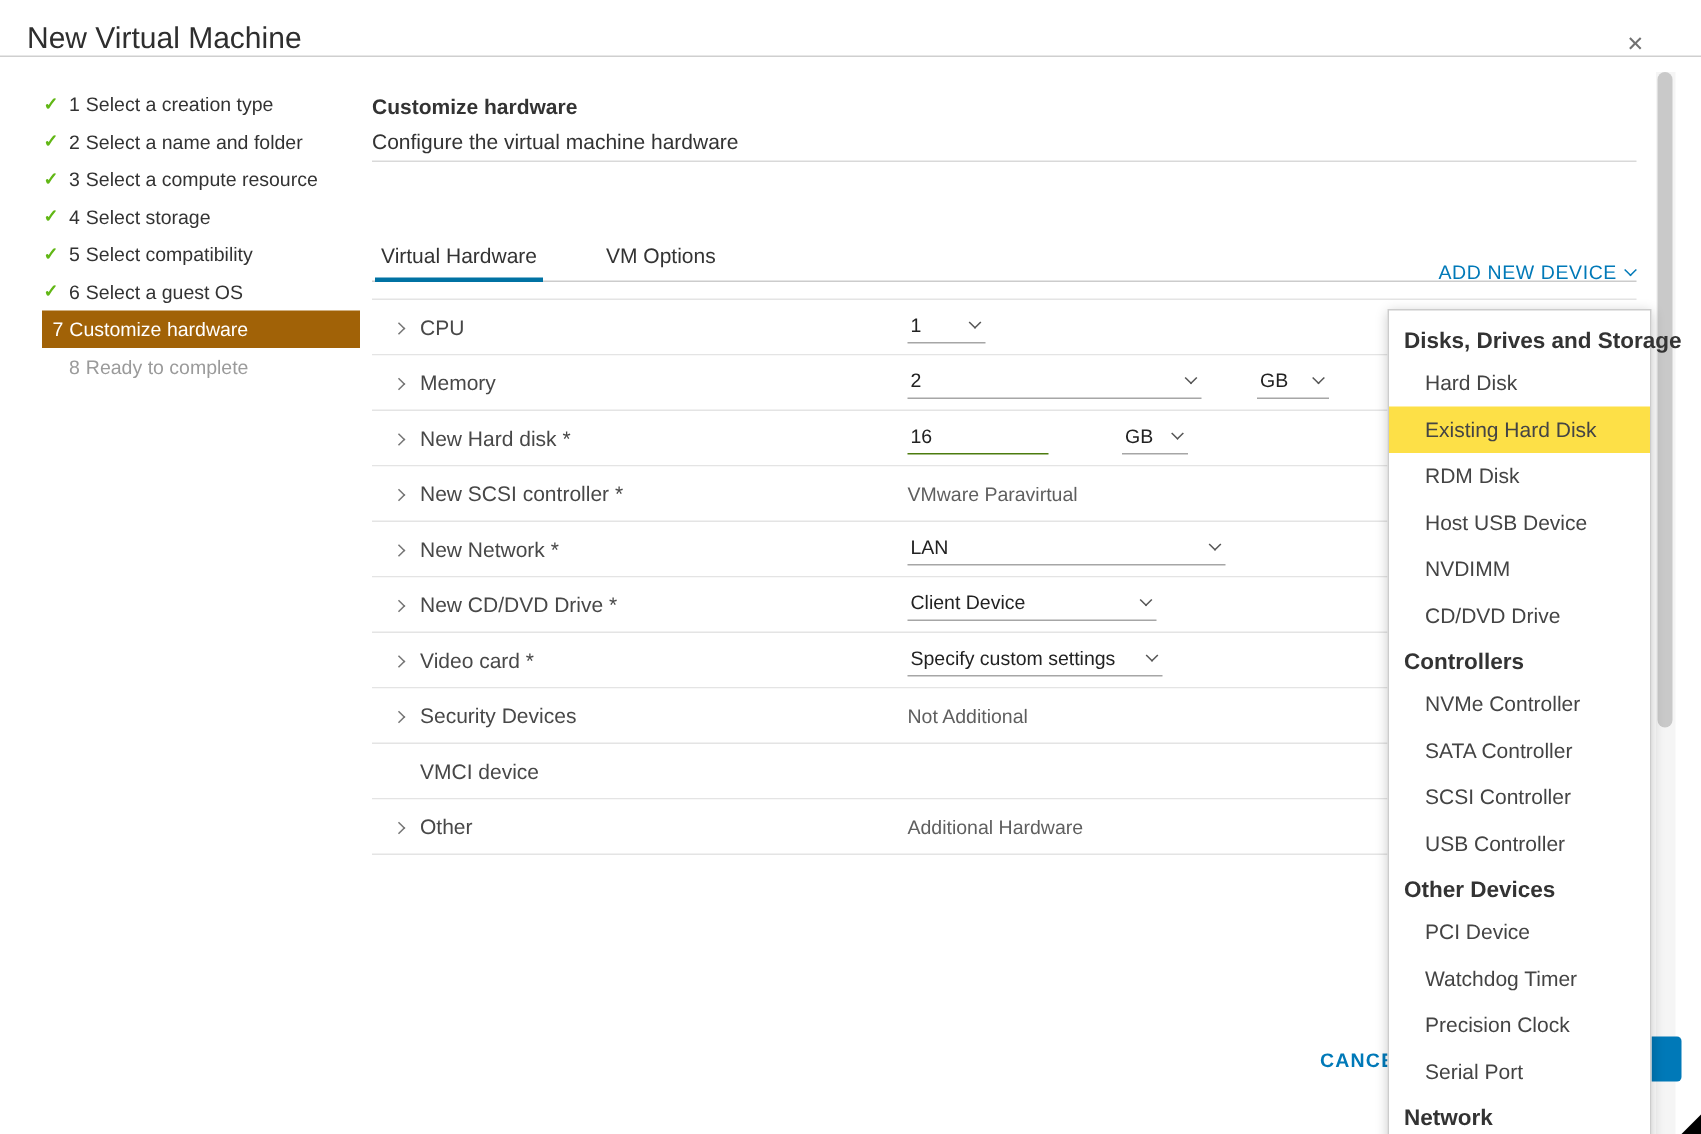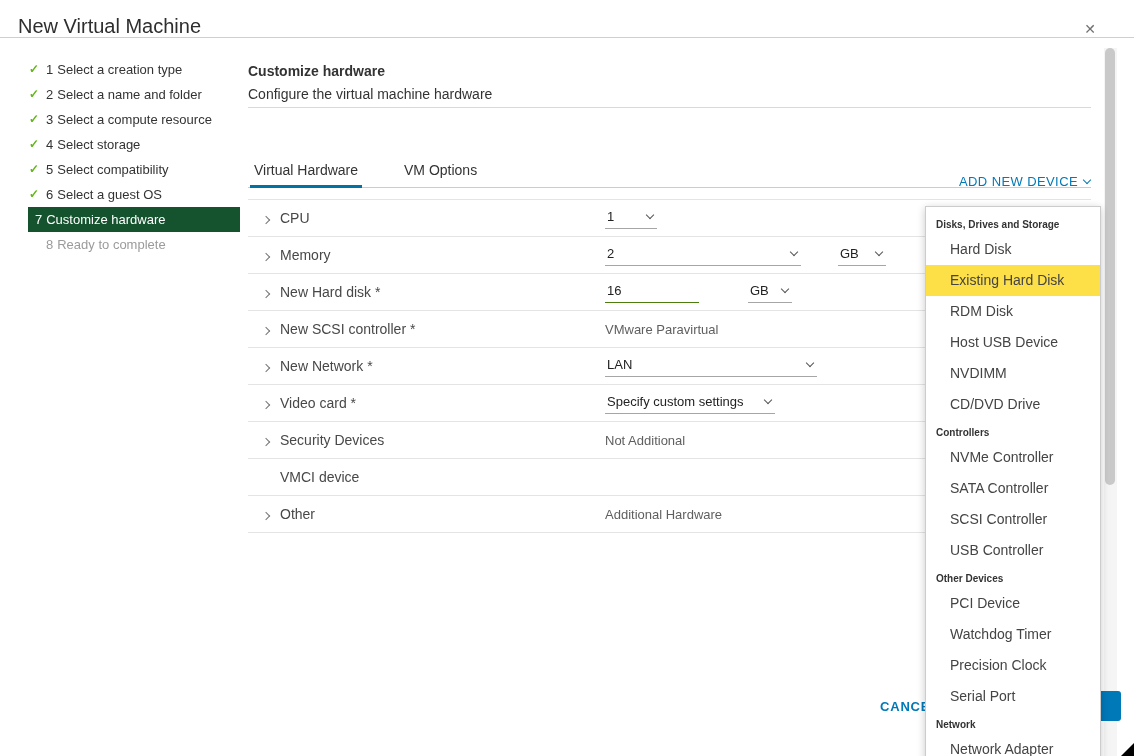--- a/index.html
+++ b/index.html
@@ -11,21 +11,21 @@
   
   .dlg-header { position:absolute; top:0; left:0; right:0; height:38px; border-bottom:1px solid #cfcfcf; background:#fff; }
   .dlg-title { position:absolute; left:18px; top:15px; font-size:20px; color:#2e2e2e; font-weight:400; }
   .dlg-close { position:absolute; right:38px; top:21px; font-size:14px; color:#717171; cursor:pointer; }
 
   
   .steps { position:absolute; left:28px; top:57px; width:212px; }
   .step { position:relative; height:25px; line-height:25px; padding-left:18px; font-size:13px; color:#333; white-space:nowrap; }
   .step .check { position:absolute; left:1px; top:0; color:#61b715; font-size:12px; font-weight:bold; }
   .step .num { margin-right:4px; }
-  .step.active { background:#14532d; color:#fff; padding-left:7px; }
+  .step.active { background:#a16207; color:#fff; padding-left:7px; }
   .step.pending { color:#9b9b9b; }
 
   
   .panel-heading { position:absolute; left:248px; top:63px; font-size:14px; font-weight:bold; color:#333; }
   .panel-sub { position:absolute; left:248px; top:86px; font-size:14px; color:#333; }
   .divider1 { position:absolute; left:248px; top:107px; width:843px; border-top:1px solid #d9d9d9; }
 
   .tabs { position:absolute; left:248px; top:133px; width:843px; display:flex; gap:38px; border-bottom:1px solid #cccccc; padding-left:2px; }
   .tab { font-size:14px; color:#333; padding:5px 4px 7px; border-bottom:3px solid transparent; position:relative; top:1px; cursor:pointer;margin-top:23px; }
   .tab.active { border-bottom-color:#0072a3; }
@@ -54,21 +54,21 @@
   
   .cancel-btn { position:absolute; left:880px; top:699px; color:#0079b8; font-size:13px; font-weight:600; letter-spacing:0.8px; z-index:2; cursor:pointer; }
   .primary-btn { position:absolute; left:1041px; top:691px; width:80px; height:30px; background:#0079b8; border-radius:3px; border:none; z-index:4; cursor:pointer; }
 
   
   .sb-track { position:absolute; right:17px; top:48px; bottom:0; width:13px; background:#f5f5f5; z-index:3; }
   .sb-thumb { position:absolute; top:0; left:1px; width:10px; height:437px; background:#c9c9c9; border-radius:5px; }
 
   
   .device-menu { position:absolute; left:925px; top:206px; width:176px; background:#fff; border:1px solid #ccc; box-shadow:0 2px 8px rgba(0,0,0,0.22); z-index:10; padding:5px 0 8px; }
-  .menu-header { font-size:10px; font-weight:bold; color:#333; padding:7px 10px 4px; white-space:nowrap; }
+  .menu-header { font-size:15px; font-weight:bold; color:#333; padding:7px 10px 4px; white-space:nowrap; }
   .menu-item { font-size:14px; color:#444; padding-left:24px; height:31px; line-height:31px; white-space:nowrap; cursor:pointer; }
   .menu-item.hl { background:#fde047; }
 
   
   .corner { position:absolute; right:0; bottom:0; width:0; height:0; border-left:13px solid transparent; border-bottom:13px solid #000; z-index:20; }
 </style>
 </head>
 <body>
 
 <div class="dialog">
@@ -179,20 +179,30 @@
       <span class="row-caret"><span class="cr"></span></span>
       <span class="row-label">New Network *</span>
       <div class="row-value">
         <div class="sel w212">
           <span>LAN</span>
           <span class="cd"></span>
         </div>
       </div>
     </div>
 
+    <div class="hw-row">
+      <span class="row-caret"><span class="cr"></span></span>
+      <span class="row-label">New CD/DVD Drive *</span>
+      <div class="row-value">
+        <div class="sel w166">
+          <span>Client Device</span>
+          <span class="cd"></span>
+        </div>
+      </div>
+    </div>
 
     <div class="hw-row">
       <span class="row-caret"><span class="cr"></span></span>
       <span class="row-label">Video card *</span>
       <div class="row-value">
         <div class="sel w170">
           <span>Specify custom settings</span>
           <span class="cd"></span>
         </div>
       </div>

